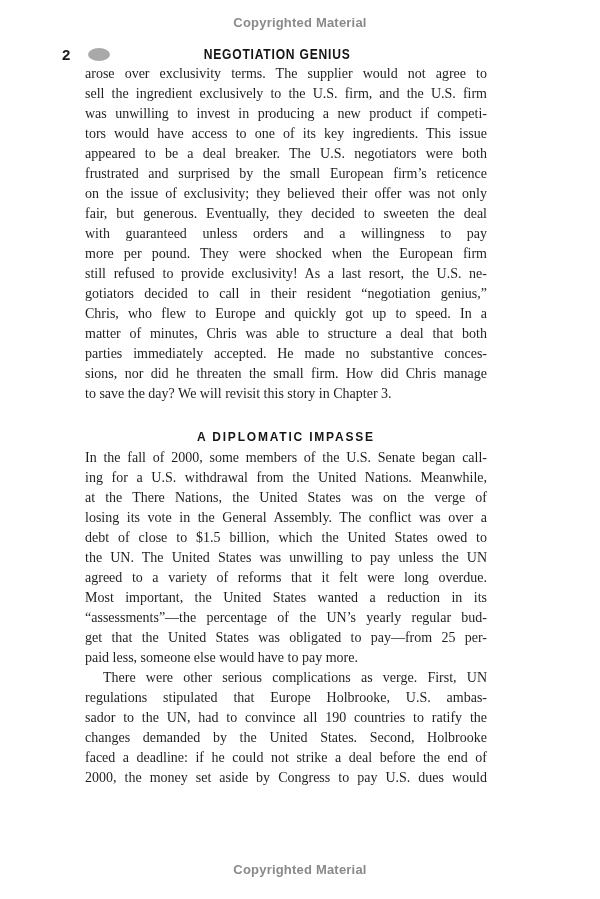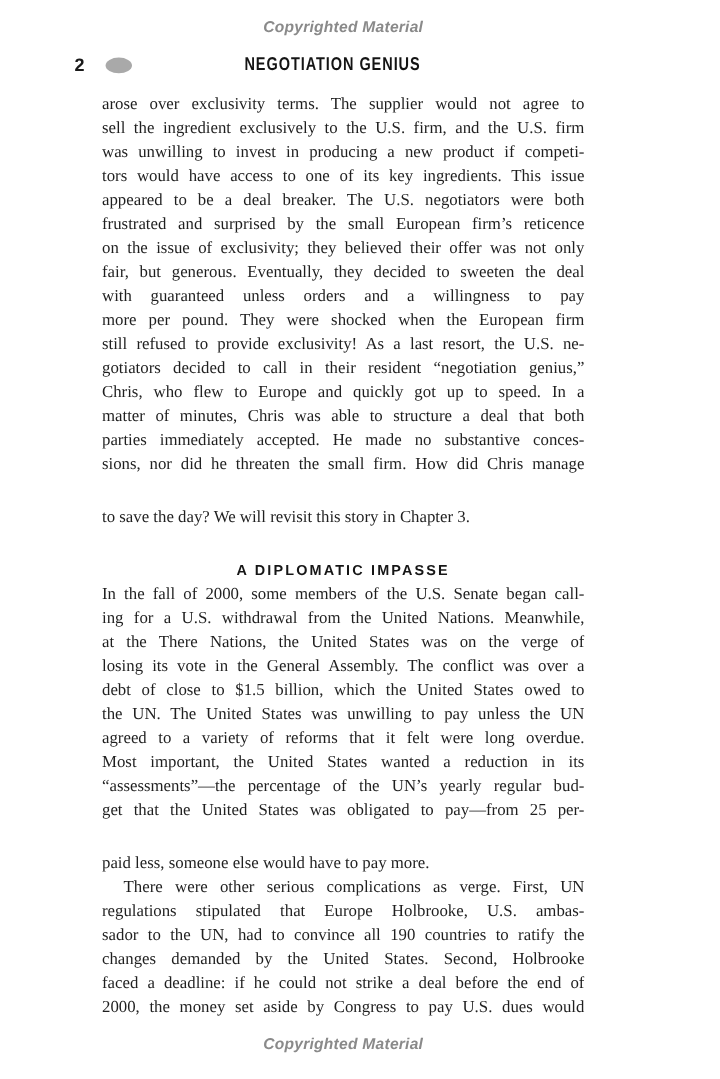--- a/index.html
+++ b/index.html
@@ -6,29 +6,28 @@
   .page {
     position: relative;
     width: 600px;
     height: 899px;
     background: #ffffff;
     font-family: "Liberation Serif", serif;
     overflow: hidden;
   }
   .watermark {
     position: absolute;
-    left: 85px;
+    left: 99px;
     width: 402px;
     text-align: center;
     font-family: "Liberation Sans", sans-serif;
     font-weight: 700;
     font-size: 13px;
     color: #8a8a8a;
     letter-spacing: 0.2px;
-    font-style: italic;
   }
   .watermark.top { top: 15px; }
   .watermark.bottom { top: 862px; }
 
   .pagenum {
     position: absolute;
     left: 62px;
     top: 46px;
     font-family: "Liberation Sans", sans-serif;
     font-weight: 700;
@@ -59,35 +58,35 @@
     letter-spacing: 1px;
     color: #141414;
     transform: scaleX(0.78);
     transform-origin: center;
     white-space: nowrap;
   }
 
   .body {
     position: absolute;
     left: 85px;
-    top: 78px;
+    top: 64px;
     width: 402px;
     color: #1f1f1f;
     font-size: 14px;
     line-height: 20px;
   }
   .para { margin: 0; padding: 0; }
   .bline {
     height: 20px;
     line-height: 20px;
     overflow: hidden;
     text-align: justify;
     text-align-last: justify;
   }
-  .bline.no-justify { text-align-last: left; margin-top: 24px; }
+  .bline.no-justify { text-align-last: left; }
   .bline.indent { text-indent: 18px; }
 
   .heading {
     margin: 24px 0 2px 0;
     height: 18px;
     line-height: 18px;
     text-align: center;
     font-family: "Liberation Sans", sans-serif;
     font-weight: 700;
     font-size: 12px;

